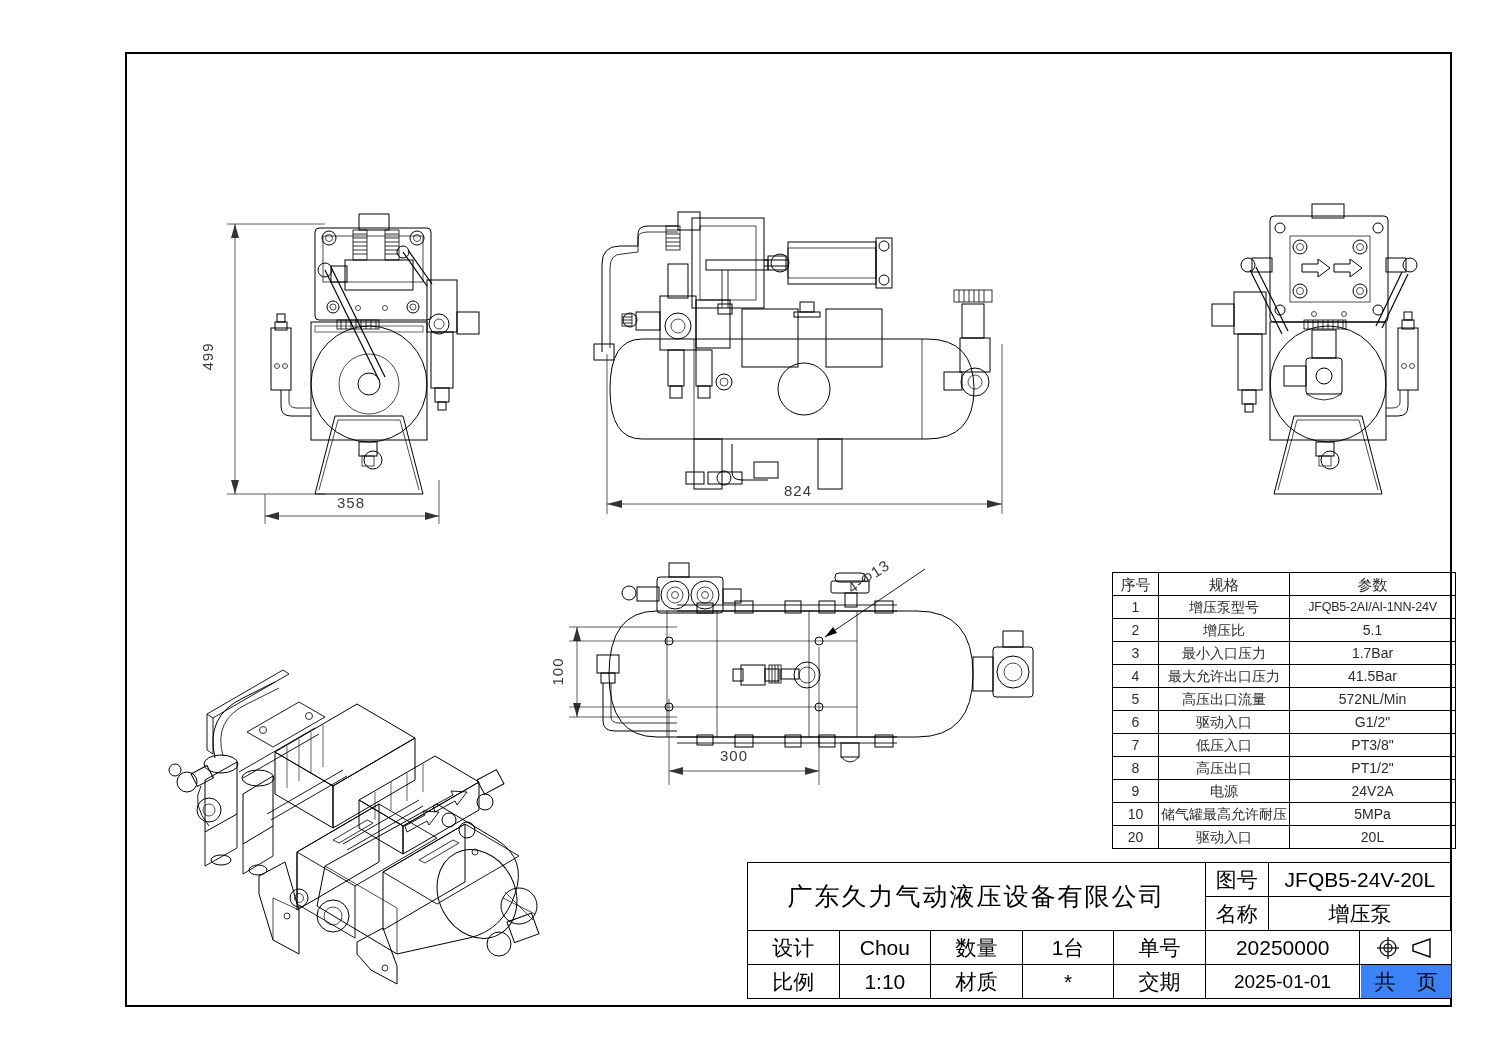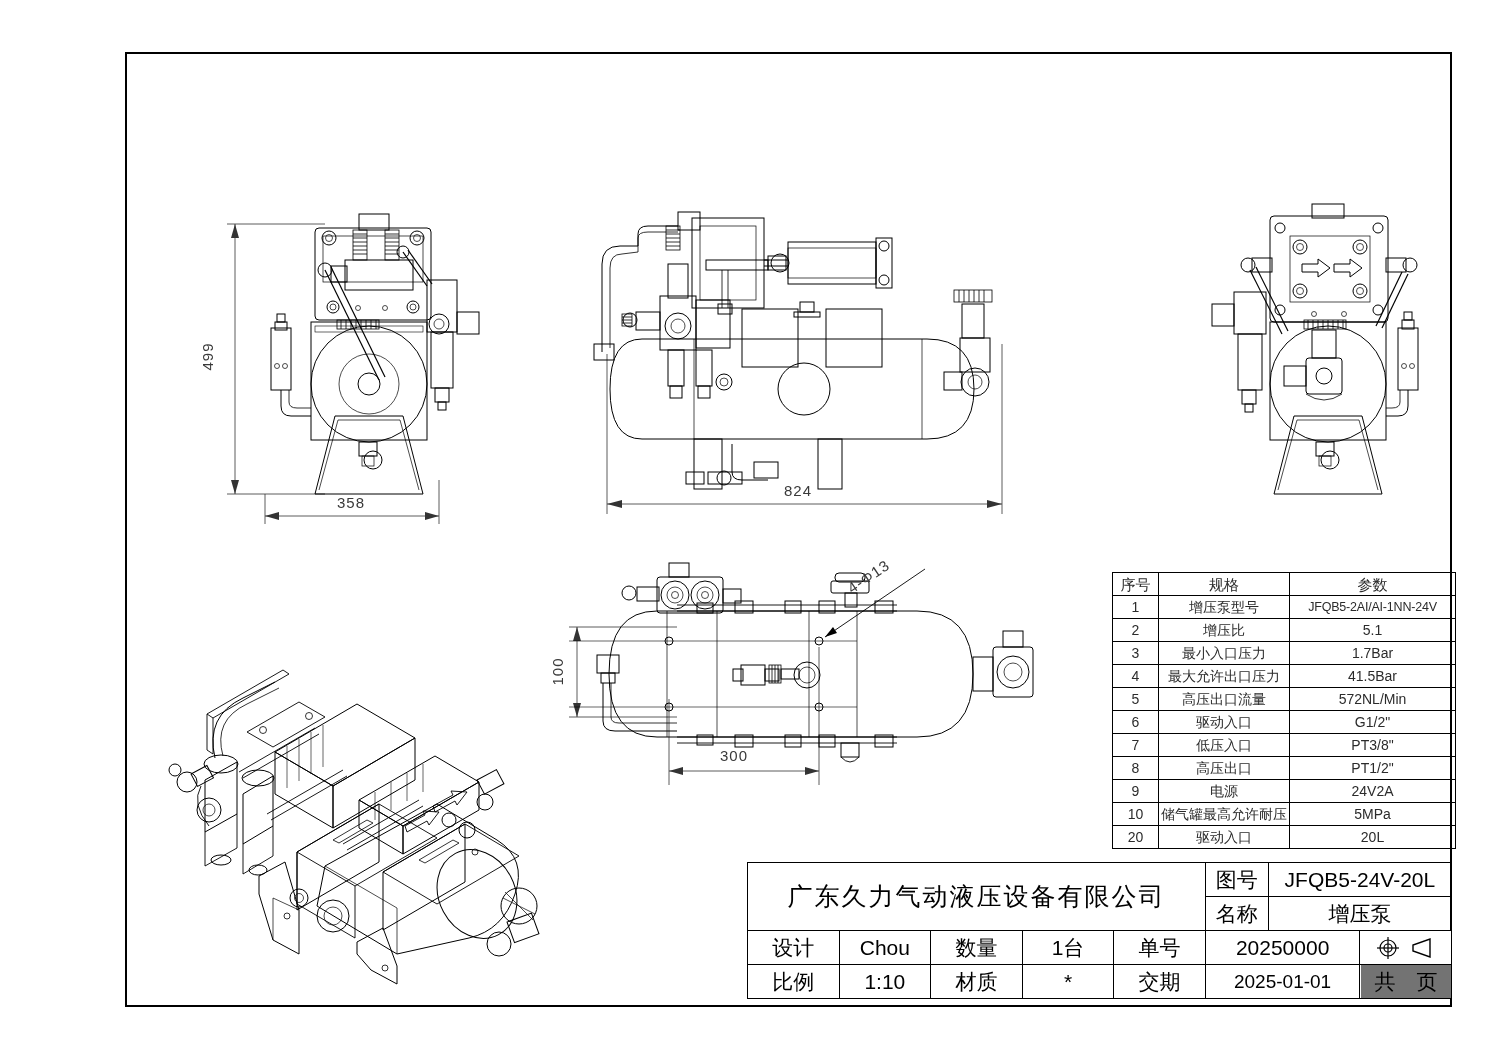--- a/index.html
+++ b/index.html
@@ -651,16 +651,16 @@
       <circle cx="12" cy="12" r="4" fill="none" stroke="#000" stroke-width="1.2"></circle>
       <line x1="12" y1="1" x2="12" y2="23" stroke="#000" stroke-width="1.2"></line>
       <line x1="1" y1="12" x2="23" y2="12" stroke="#000" stroke-width="1.2"></line>
     </svg>
     <svg width="28" height="24" viewBox="0 0 28 24">
       <path d="M22 3 L22 21 L5 15 L5 9 Z" fill="none" stroke="#000" stroke-width="1.4"></path>
     </svg>
   </div>
   <div style="position:absolute;left:1234px;top:910px;width:91px;height:35px;
               border:1px solid #000;border-left:none;box-sizing:border-box;
-              display:flex;align-items:center;justify-content:center;background:#737373;
+              display:flex;align-items:center;justify-content:center;background:#3b82f6;
               font-size:21px;font-family:'Liberation Sans',sans-serif;">共　页</div>
 
 </div>
 
 </body></html>

